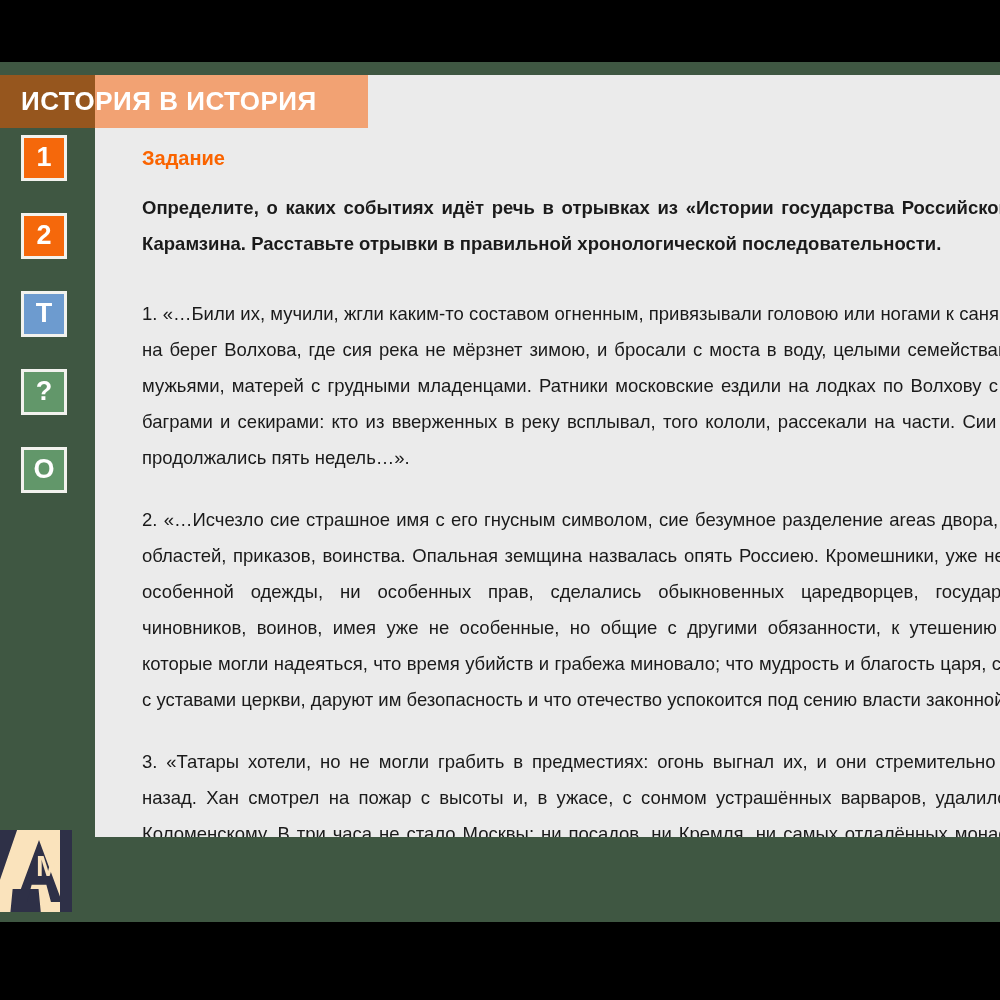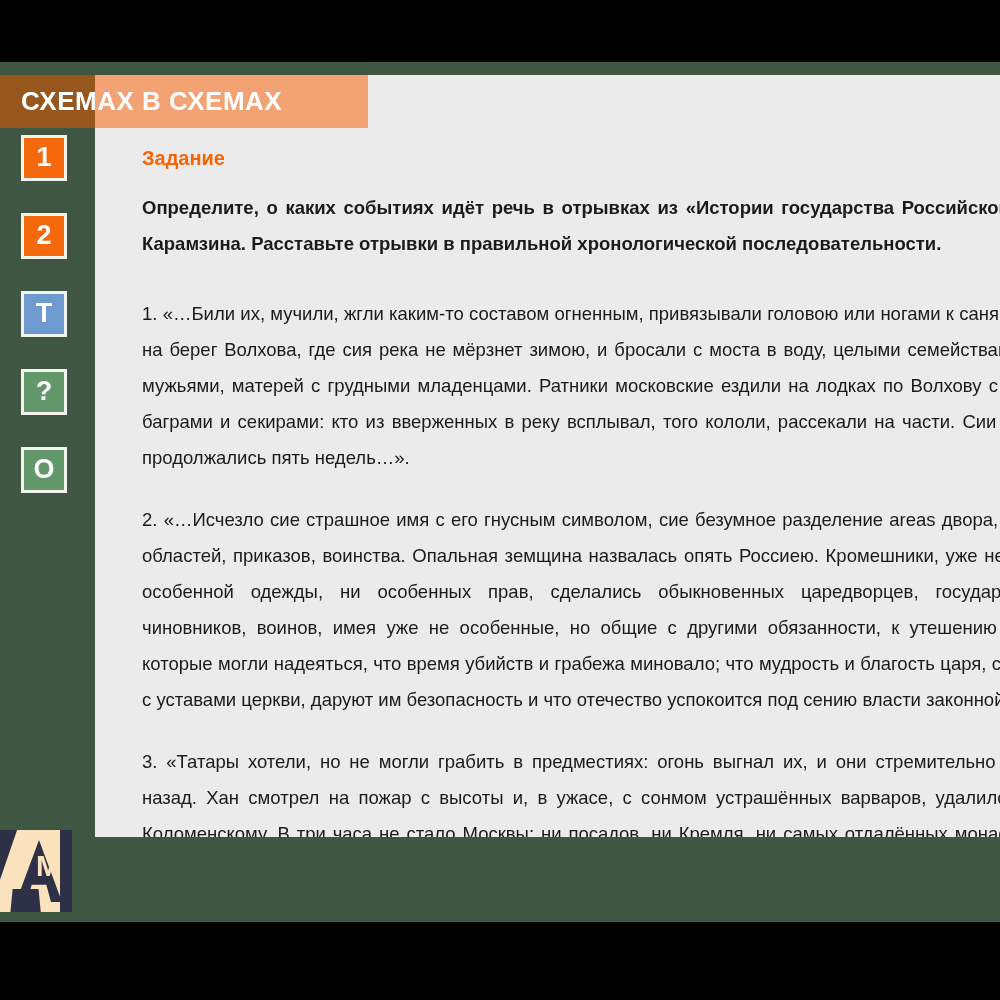--- a/index.html
+++ b/index.html
@@ -251,20 +251,20 @@
 
         <p class="excerpt">1. «…Били их, мучили, жгли каким-то составом огненным, привязывали головою или ногами к саням, влекли на берег Волхова, где сия река не мёрзнет зимою, и бросали с моста в воду, целыми семействами, жён с мужьями, матерей с грудными младенцами. Ратники московские ездили на лодках по Волхову с кольями, баграми и секирами: кто из вверженных в реку всплывал, того кололи, рассекали на части. Сии убийства продолжались пять недель…».</p>
         <p class="excerpt">2. «…Исчезло сие страшное имя с его гнусным символом, сие безумное разделение areas двора, столицы, областей, приказов, воинства. Опальная земщина назвалась опять Россиею. Кромешники, уже не имея ни особенной одежды, ни особенных прав, сделались обыкновенных царедворцев, государственных чиновников, воинов, имея уже не особенные, но общие с другими обязанности, к утешению россиян, которые могли надеяться, что время убийств и грабежа миновало; что мудрость и благость царя, согласные с уставами церкви, даруют им безопасность и что отечество успокоится под сению власти законной».</p>
         <p class="excerpt">3. «Татары хотели, но не могли грабить в предместиях: огонь выгнал их, и они стремительно кинулись назад. Хан смотрел на пожар с высоты и, в ужасе, с сонмом устрашённых варваров, удалился к селу Коломенскому. В три часа не стало Москвы: ни посадов, ни Кремля, ни самых отдалённых монастырей, в коих всё истлело, сгорело. Людей погибло невероятное множество: более ста двадцати тысяч воинов и граждан, кроме жён, детей и сельских, бежавших в Москву от неприятеля; а всех около восьмисот тысяч… На пепелище лежали груды обгорелых трупов человеческих и конских».</p>
 
       </div>
     </div>
 
     <div class="title-brown"></div>
     <div class="title-peach"></div>
-    <div class="title-text">СХЕМАХ В СХЕМАХ</div>
+    <div class="title-text">ИСТОРИЯ В ИСТОРИЯ</div>
 
   </div>
 
   <div class="bar bar-top"></div>
   <div class="bar bar-bottom"></div>
 
 </div>
 
 </body></html>

